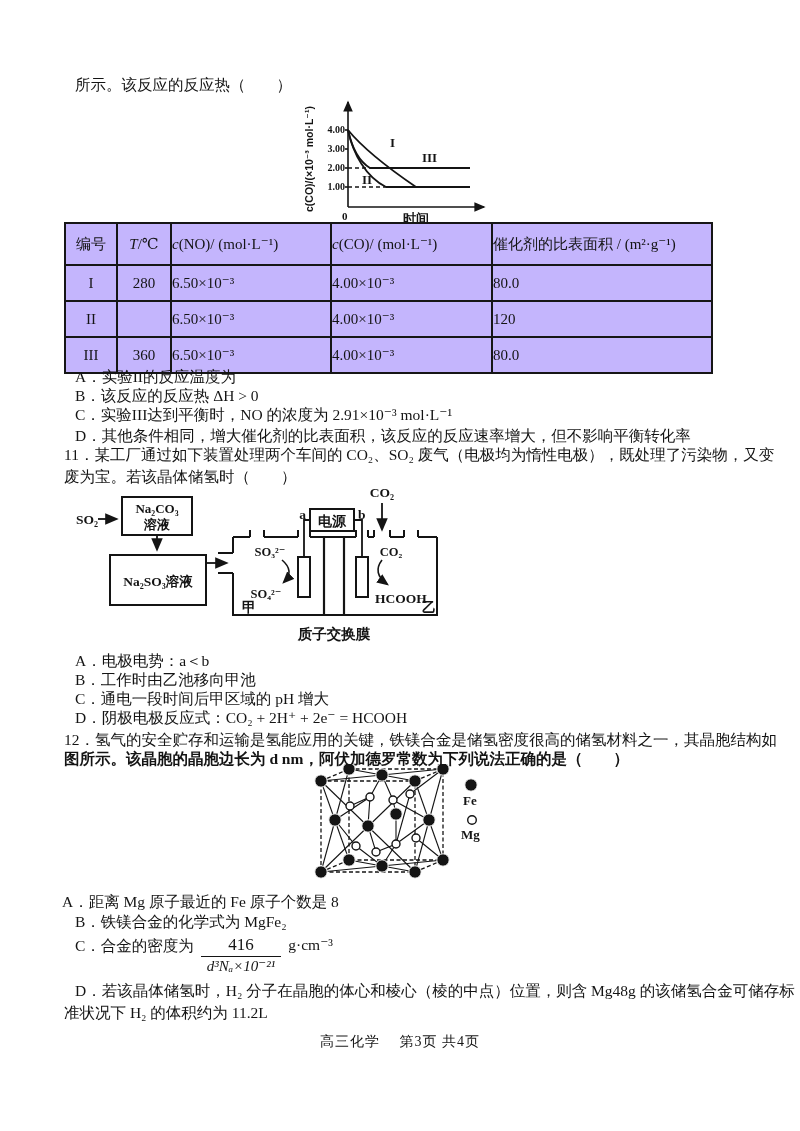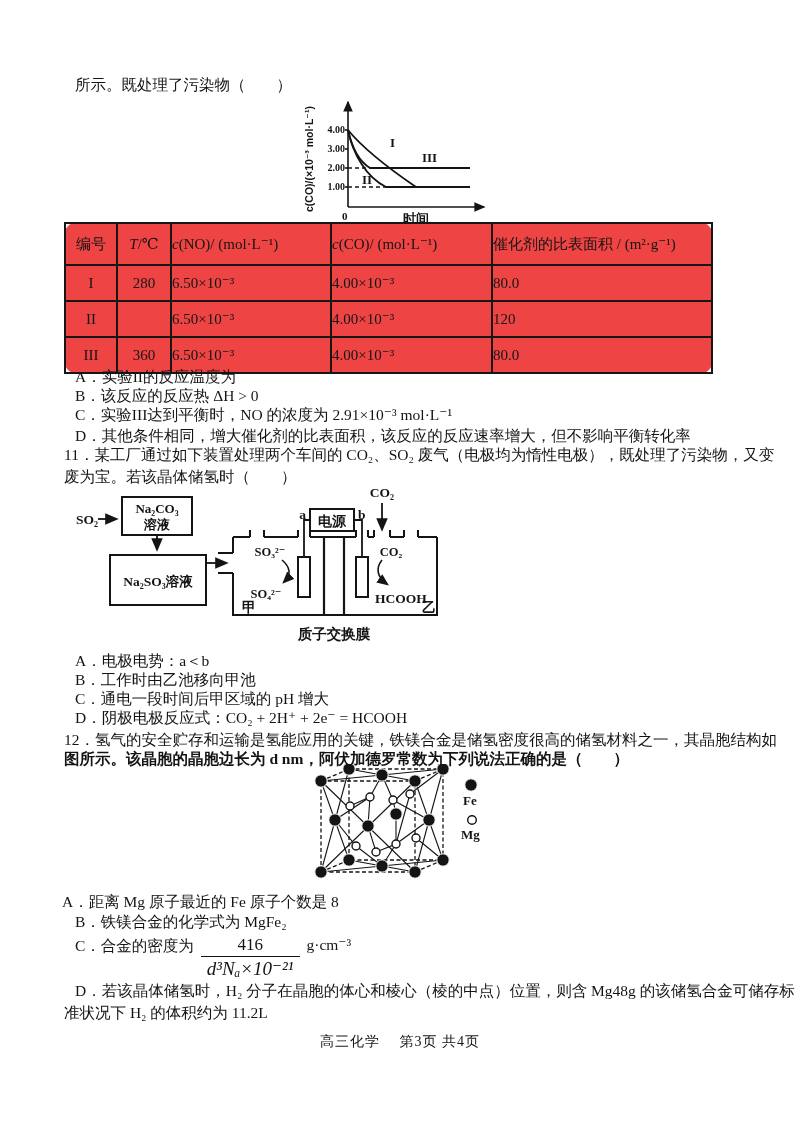--- a/index.html
+++ b/index.html
@@ -1,39 +1,39 @@
 <!DOCTYPE html>
 <html><head>
 <meta charset="utf-8">
 <style>
   html,body{margin:0;padding:0;}
   body{width:800px;height:1131px;background:#ffffff;position:relative;
        font-family:"Liberation Serif","DejaVu Serif",serif;color:#141414;}
   .abs{position:absolute;}
   .txt{font-size:15.5px;white-space:nowrap;line-height:19px;}
-  table.data{border-collapse:collapse;table-layout:fixed;background:#ef4444;border-radius:14px;}
+  table.data{border-collapse:collapse;table-layout:fixed;background:#c4b5fd;}
   table.data td{border:2px solid #161616;font-size:15px;height:34px;
                 padding:0;vertical-align:middle;overflow:hidden;white-space:nowrap;}
   table.data tr.hdr td{height:40px;}
   td.c{text-align:center;}
   td.l{text-align:left;padding-left:12px;}
   .it{font-style:italic;}
   .frac-row{display:flex;align-items:flex-start;gap:7px;font-size:15.5px;white-space:nowrap;}
   .frac{display:inline-block;text-align:center;line-height:1.05;}
   .frac .num{font-size:17px;padding:0 14px 2px 14px;}
-  .frac .den{font-size:19px;border-top:1.6px solid #141414;padding:2px 6px 0 6px;font-style:italic;}
+  .frac .den{font-size:15px;border-top:1.6px solid #141414;padding:2px 6px 0 6px;font-style:italic;}
   .footer{width:800px;text-align:center;font-size:14px;letter-spacing:1px;}
   svg text{fill:#141414;}
 </style>
 </head>
 <body>
 
 <div>
 
-  <div class="abs txt" style="left:75px;top:75px;">所示。既处理了污染物（　　）</div>
+  <div class="abs txt" style="left:75px;top:75px;">所示。该反应的反应热（　　）</div>
 
   <svg class="abs" style="left:298px;top:90px;" width="196" height="138" viewBox="0 0 196 138">
     <defs>
       <marker id="ah" markerWidth="8" markerHeight="8" refX="6" refY="3" orient="auto">
         <path d="M0,0 L7,3 L0,6 Z" fill="#141414"></path>
       </marker>
     </defs>
     <g stroke="#141414" stroke-width="1.6" fill="none">
       <line x1="50" y1="117" x2="50" y2="12" marker-end="url(#ah)"></line>
       <line x1="50" y1="117" x2="186" y2="117" marker-end="url(#ah)"></line>

